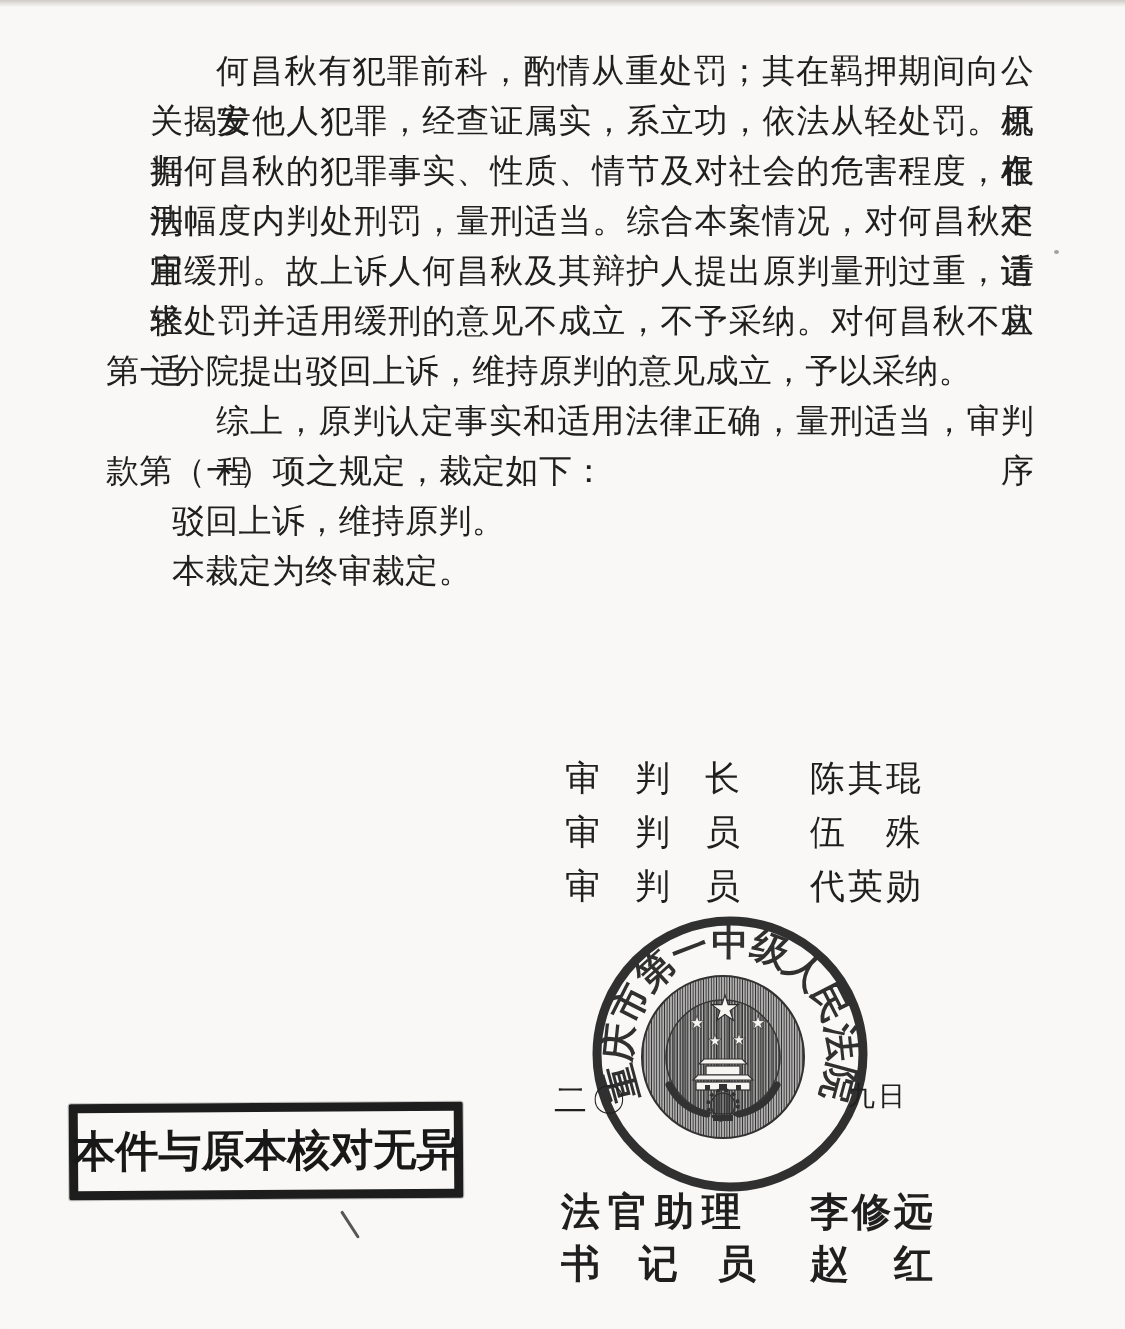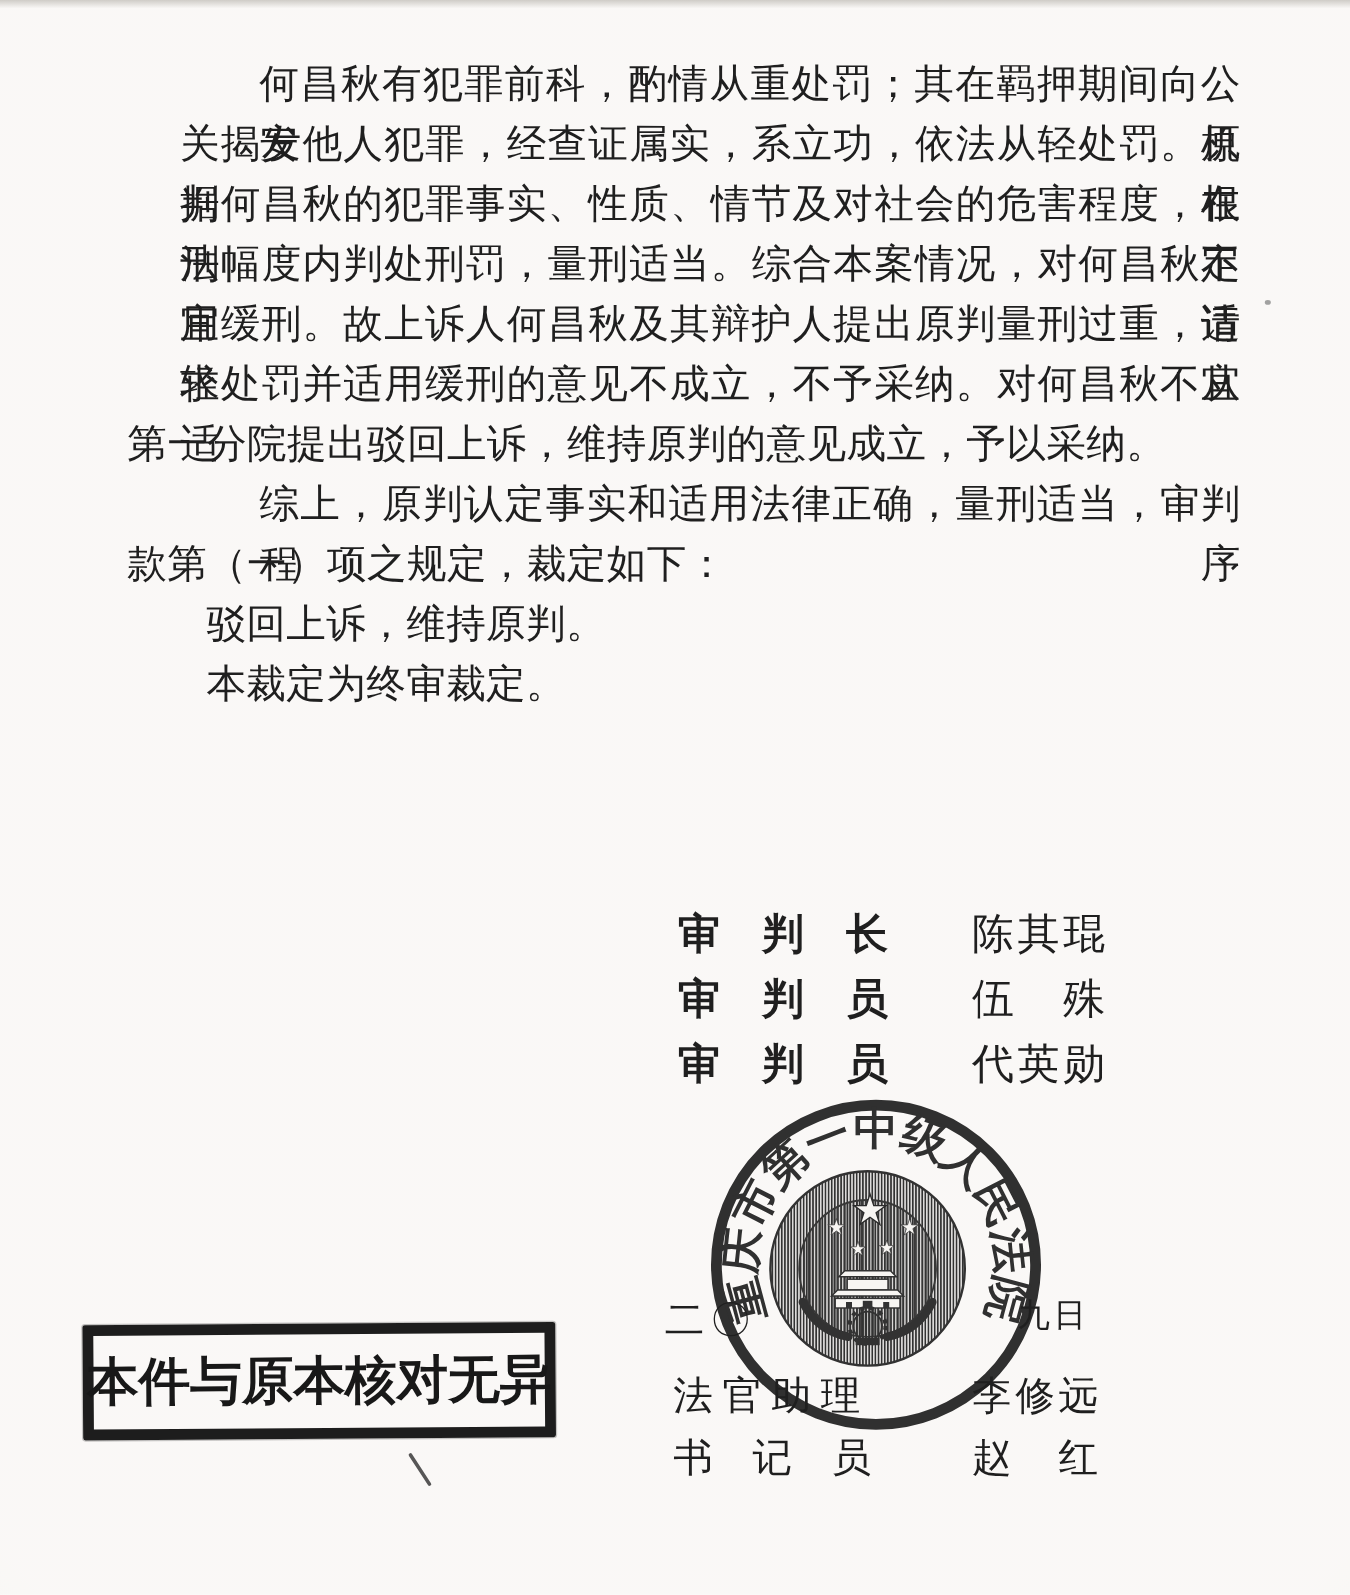--- a/index.html
+++ b/index.html
@@ -15,27 +15,27 @@
   .body-text{position:absolute;left:106px;top:46px;width:928px;
              font-size:33px;line-height:50px;letter-spacing:.3px;
              font-weight:500;}
   .bline{height:50px;white-space:nowrap;text-align:left;}
   .bline.full{white-space:normal;text-align:justify;text-align-last:justify;margin-left:44px;}
   .bline.ind{padding-left:66px;}
   .bline.full.ind{padding-left:66px;}
   
   .sig-block{position:absolute;left:565px;top:752px;font-size:35px;line-height:54px;font-weight:500;}
   .sig-row{white-space:nowrap;}
-  .sig-role{display:inline-block;width:245px;font-weight:bold;}
+  .sig-role{display:inline-block;width:245px;}
   .sig-name{letter-spacing:3px;}
   
   .date-left{position:absolute;left:554px;top:1078px;font-size:33px;letter-spacing:5px;font-weight:500;z-index:6;}
   .date-right{position:absolute;left:848px;top:1078px;font-size:27px;letter-spacing:3px;font-weight:500;z-index:6;}
   
-  .staff-block{position:absolute;left:561px;top:1138px;font-size:33px;line-height:52px;font-weight:400;z-index:6;}
+  .staff-block{position:absolute;left:561px;top:1186px;font-size:39px;line-height:52px;font-weight:700;z-index:6;}
   .staff-row{white-space:nowrap;}
   .staff-role{display:inline-block;width:249px;}
   .staff-row:first-child .staff-role{letter-spacing:8px;}
   .staff-name{letter-spacing:3px;}
   
   .seal{position:absolute;left:583px;top:914px;width:294px;height:280px;z-index:5;opacity:.94;}
   
   .verify-stamp{position:absolute;left:69px;top:1103px;width:394px;height:96px;
                 box-sizing:border-box;border:9px solid #1d1d1d;border-radius:2px;
                 transform:rotate(-.4deg);display:flex;align-items:center;justify-content:center;

